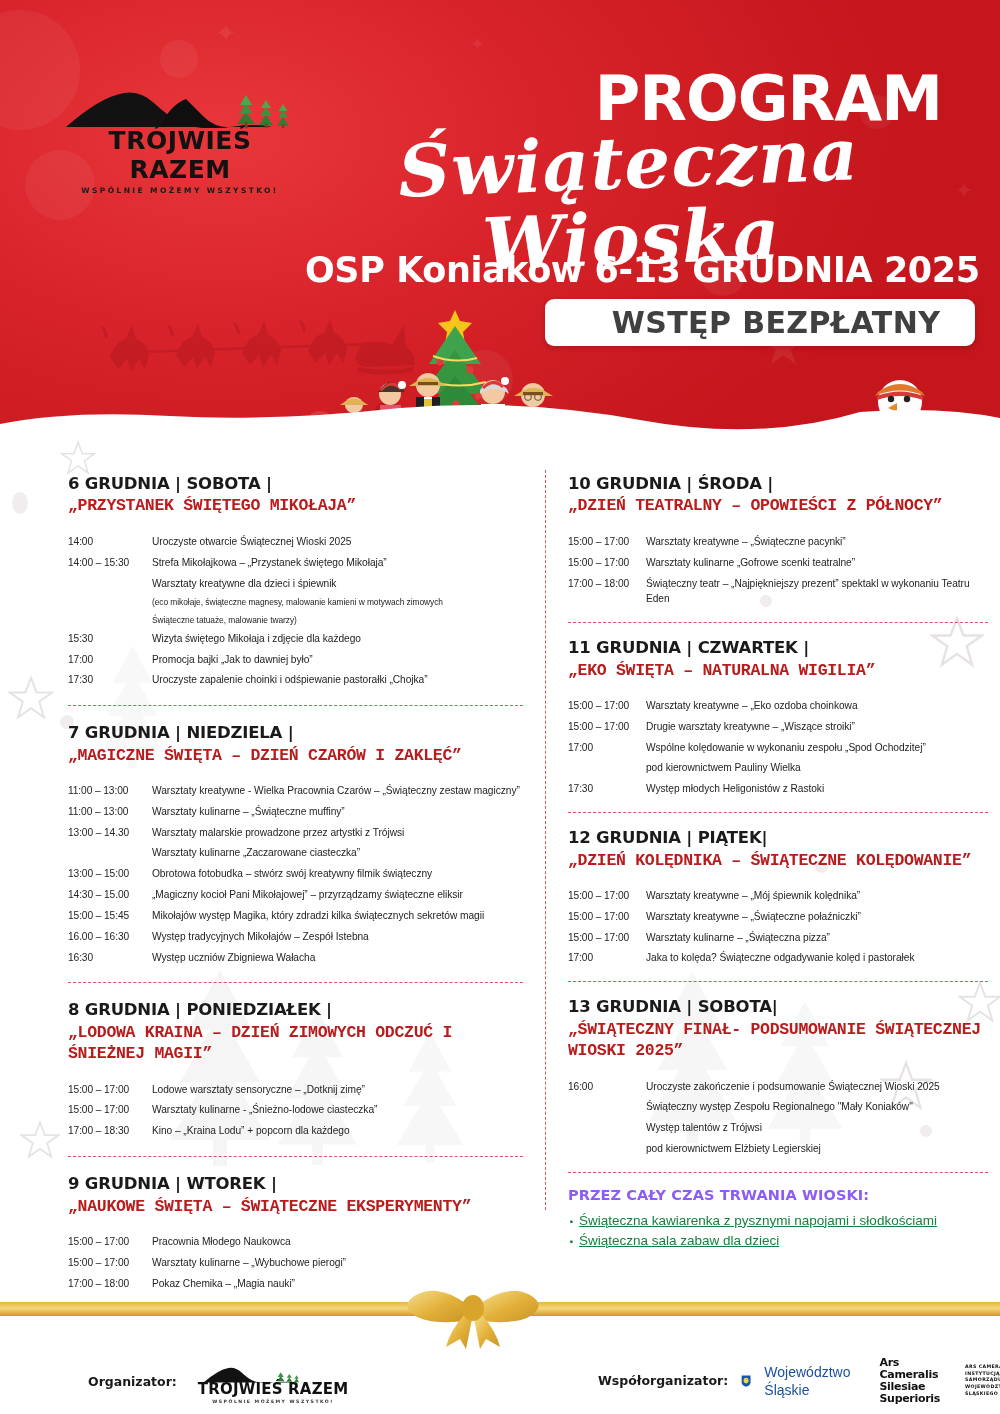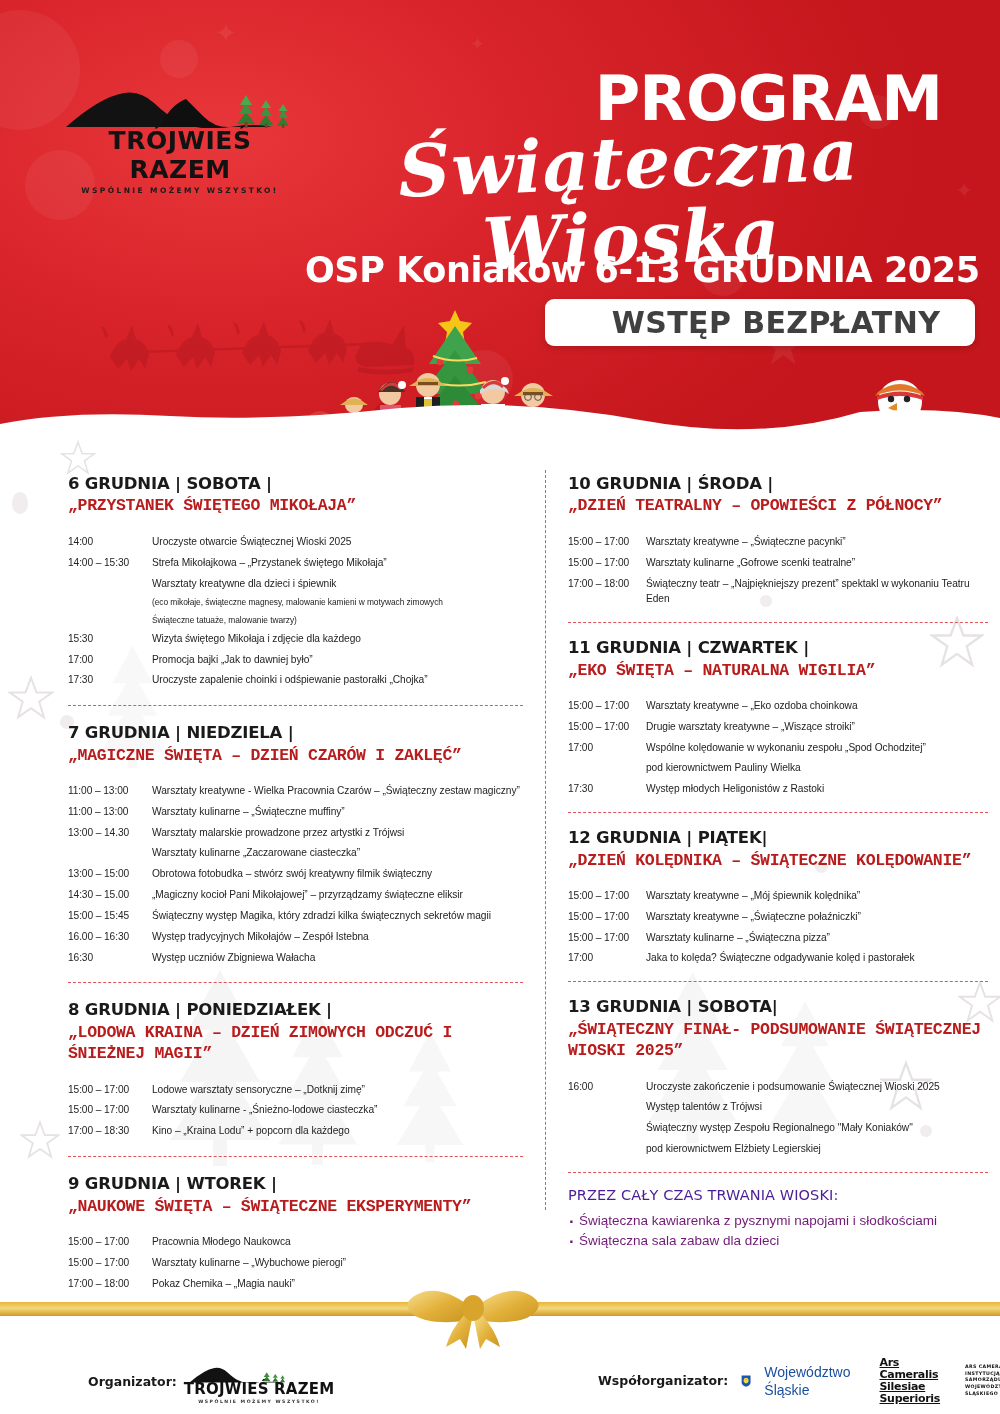--- a/index.html
+++ b/index.html
@@ -107,37 +107,37 @@
   .it-desc.tiny { font-size:8.4px; line-height:1.45; }
   .hr-dash {
     border:0; border-top:1.6px dashed #e0545b;
     margin:17px 0 16px 0;
   }
   .hr-dash.right { margin:15px 0 14px 0; }
 
   
   .always { margin-top:4px; }
   .always h3 {
-    font-family:"DejaVu Sans", sans-serif; font-weight:normal;
-    font-size:14.5px; color:#4c1d95; letter-spacing:.1px; margin-bottom:9px;
+    font-family:"DejaVu Sans", sans-serif; font-weight:bold;
+    font-size:14.5px; color:#8b5cf6; letter-spacing:.1px; margin-bottom:9px;
   }
   .always ul { list-style:none; }
   .always li {
-    font-size:13.5px; color:#701a75; line-height:1.35; margin-bottom:2px;
-    padding-left:11px; position:relative;
+    font-size:13.5px; color:#15803d; line-height:1.35; margin-bottom:2px;
+    padding-left:11px; position:relative;text-decoration:underline;
   }
   .always li:before {
     content:"·"; position:absolute; left:1px; top:-1px; font-size:17px; font-weight:bold;
   }
 
   
   .gold-band { position:absolute; left:0; top:1302px; width:1000px; height:14px; z-index:4; }
   .bow { position:absolute; left:398px; top:1281px; width:150px; height:68px; z-index:5; }
   .footer { position:absolute; left:0; top:1345px; width:1000px; height:69px; z-index:5; }
-  .f-organizer { position:absolute; left:88px; top:14px; display:flex; align-items:center; gap:7px; }
+  .f-organizer { position:absolute; left:88px; top:14px; display:flex; align-items:center; gap:21px; }
   .f-label {
     font-family:"DejaVu Sans", sans-serif; font-weight:bold; font-size:12.5px; color:#1a1a1a;
   }
   .f-logo-word {
     font-family:"DejaVu Sans", sans-serif; font-weight:bold; font-size:15px;
     color:#111; letter-spacing:.2px; text-align:center; margin-top:-3px;
   }
   .f-logo-sub {
     font-family:"DejaVu Sans", sans-serif; font-weight:bold; font-size:4.6px;
     letter-spacing:1.5px; color:#333; text-align:center; margin-top:1px;
@@ -504,21 +504,21 @@
             <div class="item">
               <div class="it-time">13:00 – 15:00</div>
               <div class="it-desc">Obrotowa fotobudka – stwórz swój kreatywny filmik świąteczny</div>
             </div>
             <div class="item">
               <div class="it-time">14:30 – 15.00</div>
               <div class="it-desc">„Magiczny kocioł Pani Mikołajowej” – przyrządzamy świąteczne eliksir</div>
             </div>
             <div class="item">
               <div class="it-time">15:00 – 15:45</div>
-              <div class="it-desc">Świąteczny występ Magika, który zdradzi kilka świątecznych sekretów magii</div>
+              <div class="it-desc">Mikołajów występ Magika, który zdradzi kilka świątecznych sekretów magii</div>
             </div>
             <div class="item">
               <div class="it-time">16.00 – 16:30</div>
               <div class="it-desc">Występ tradycyjnych Mikołajów – Zespół Istebna</div>
             </div>
             <div class="item">
               <div class="it-time">16:30</div>
               <div class="it-desc">Występ uczniów Zbigniewa Wałacha</div>
             </div>
           </div>
@@ -637,25 +637,25 @@
           <div class="day">
             <div class="day-head">13 GRUDNIA | SOBOTA|</div>
             <div class="day-title">„ŚWIĄTECZNY FINAŁ- PODSUMOWANIE ŚWIĄTECZNEJ WIOSKI 2025”</div>
             <div class="items">
               <div class="item">
                 <div class="it-time">16:00</div>
                 <div class="it-desc">Uroczyste zakończenie i  podsumowanie Świątecznej Wioski 2025</div>
               </div>
               <div class="item">
                 <div class="it-time"></div>
+                <div class="it-desc">Świąteczny występ  Zespołu Regionalnego "Mały Koniaków"</div>
+              </div>
+              <div class="item">
+                <div class="it-time"></div>
                 <div class="it-desc">Występ talentów z Trójwsi</div>
-              </div>
-              <div class="item">
-                <div class="it-time"></div>
-                <div class="it-desc">Świąteczny występ  Zespołu Regionalnego "Mały Koniaków"</div>
               </div>
               <div class="item">
                 <div class="it-time"></div>
                 <div class="it-desc">pod kierownictwem Elżbiety Legierskiej</div>
               </div>
             </div>
           </div>
         </div>
       <hr class="hr-dash right">
       <div class="always">
@@ -719,21 +719,21 @@
       <svg style="width:32px;height:38px;" viewBox="0 0 32 38">
         <path d="M2 2 h28 v22 q0 9-14 13 q-14-4-14-13z" fill="#1a56b0"></path>
         <path d="M16 9 q7 0 8 7 q1 8-8 11 q-9-3-8-11 q1-7 8-7z" fill="#f2d22e"></path>
         <path d="M16 10 q6 1 6 6 l-3 1 3 3 -6 5 -6-5 3-3 -3-1 q0-5 6-6z" fill="#f5db55"></path>
         <circle cx="16" cy="14" r="1.4" fill="#1a56b0"></circle>
       </svg>
       <div class="wojew-txt">
         <div>Województwo</div>
         <div>Śląskie</div>
       </div>
-      <div class="ars" style="margin-left:16px;text-decoration:underline;">
+      <div class="ars" style="margin-left:16px;">
         <div>Ars</div>
         <div>Cameralis</div>
         <div>Silesiae</div>
         <div>Superioris</div>
       </div>
       <div class="ars-note" style="margin-left:12px;">ARS CAMERALIS JEST INSTYTUCJĄ KULTURY SAMORZĄDU WOJEWÓDZTWA ŚLĄSKIEGO</div>
     </div>
   </div>
 
 </div>

